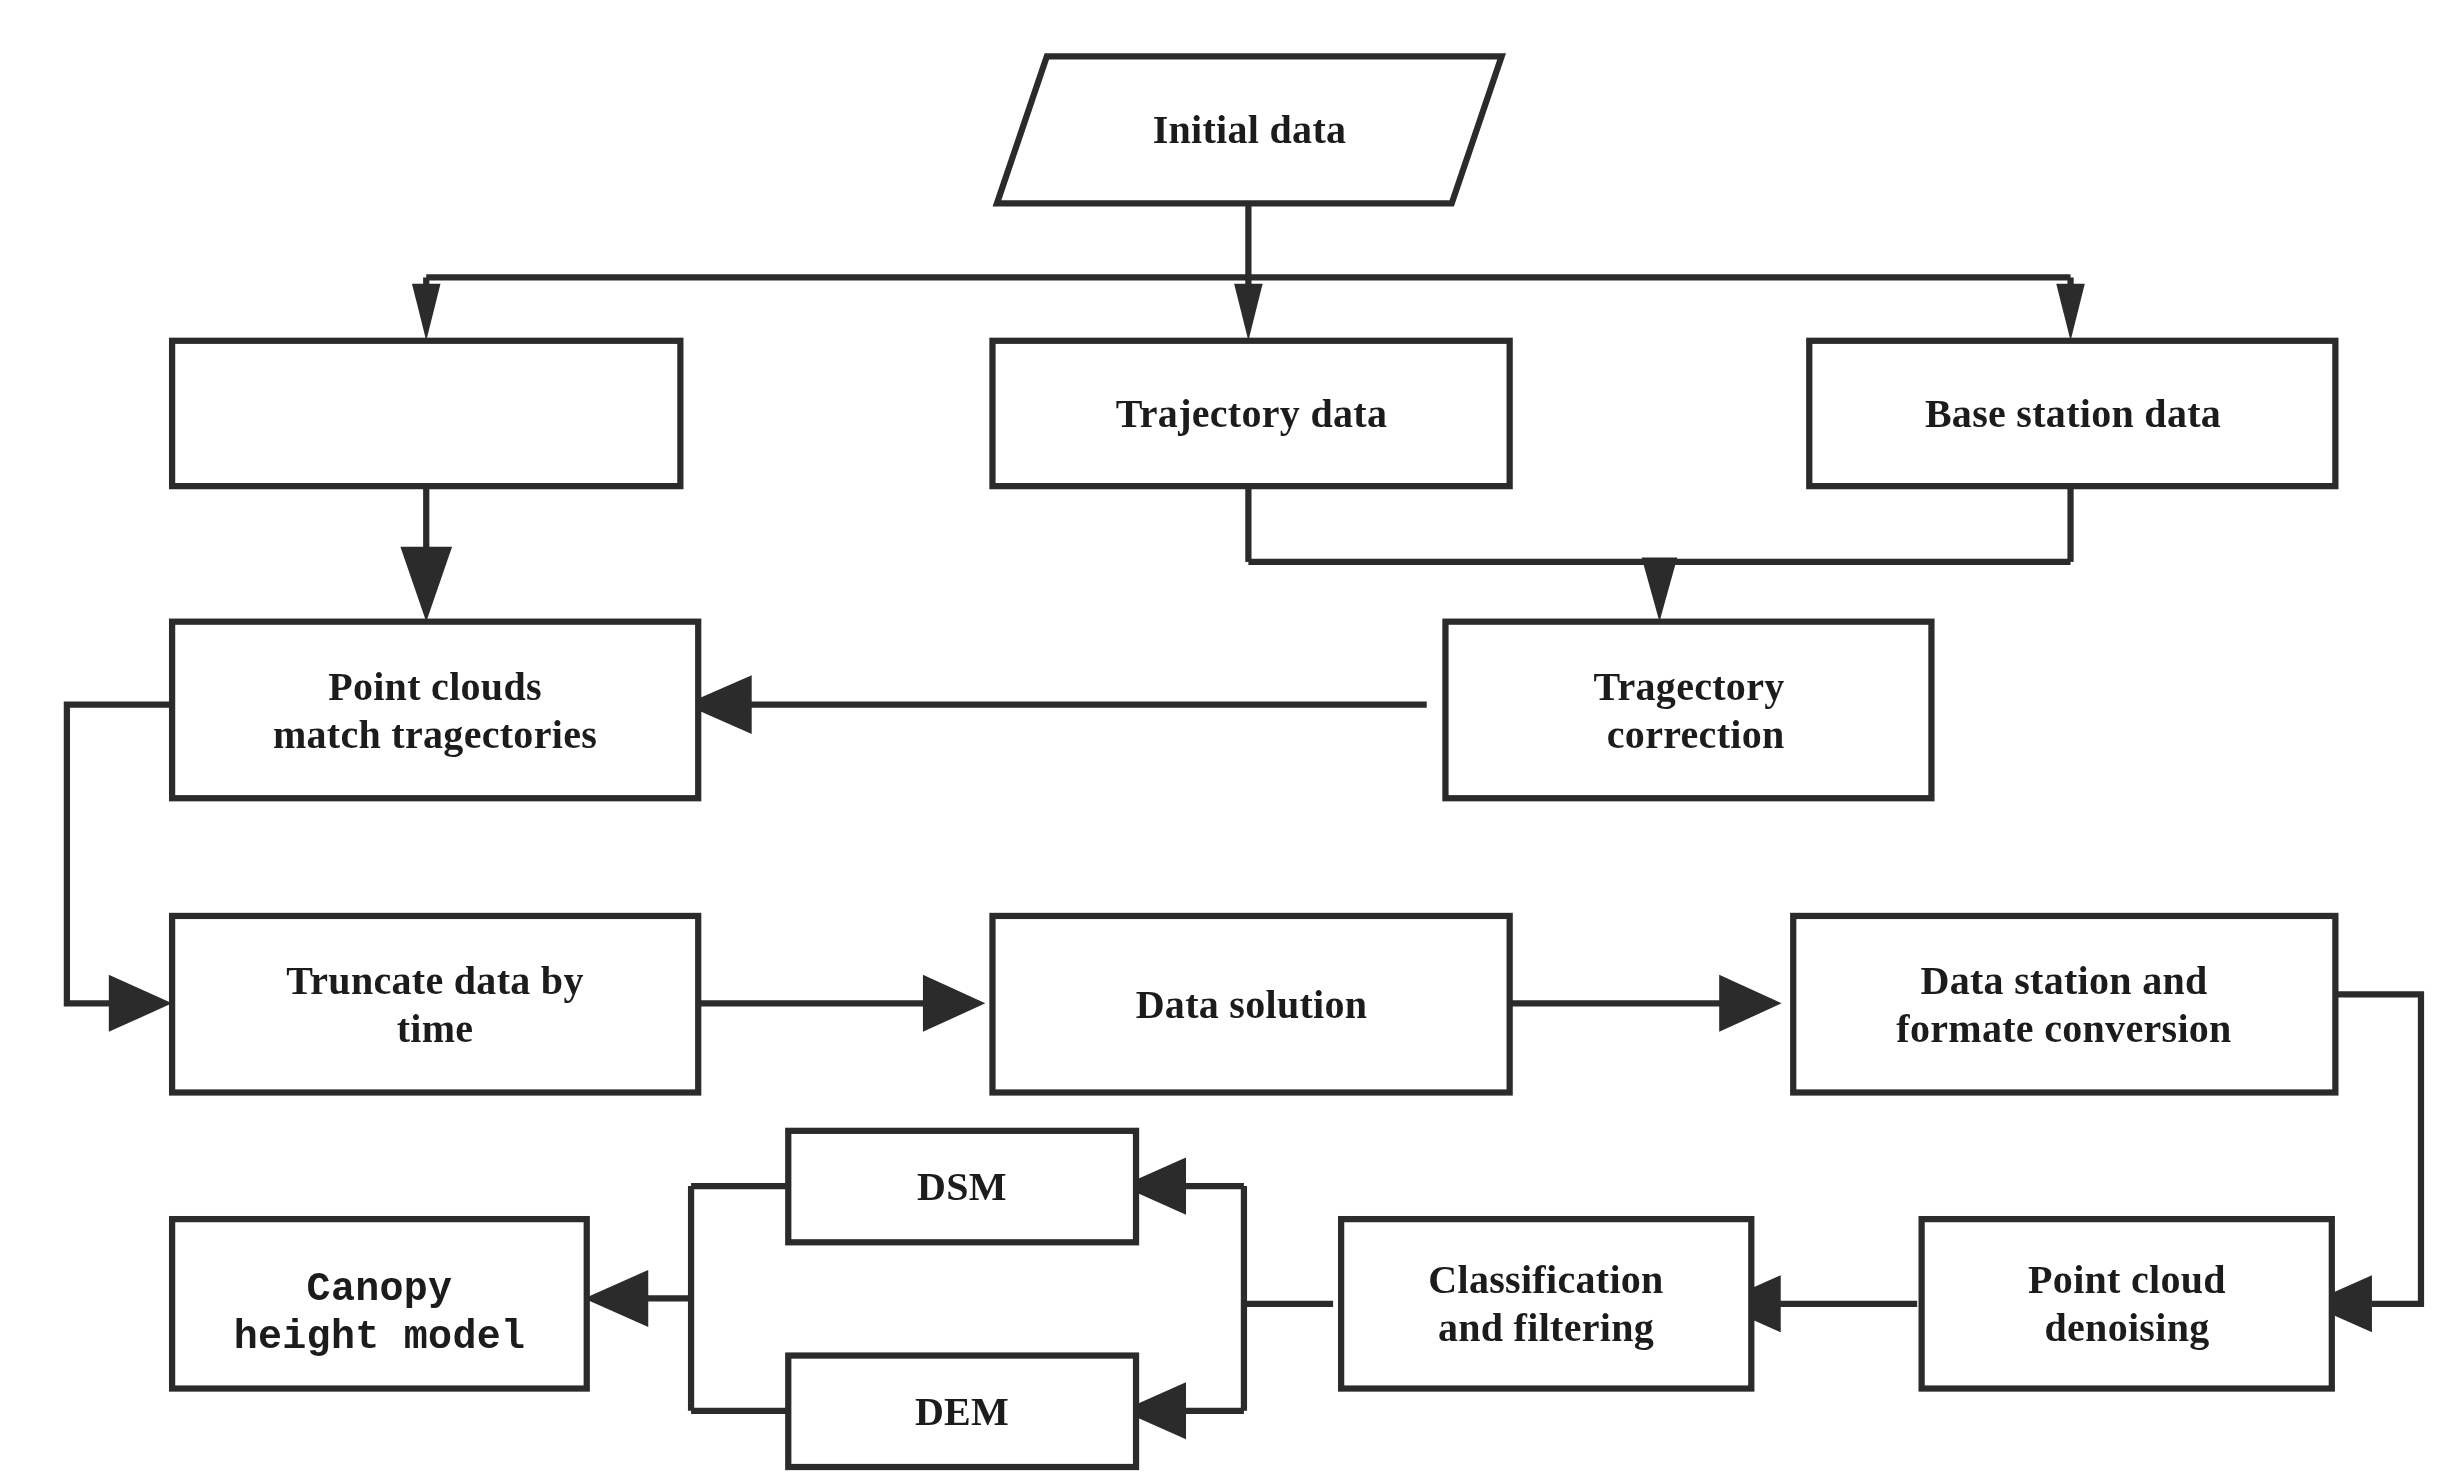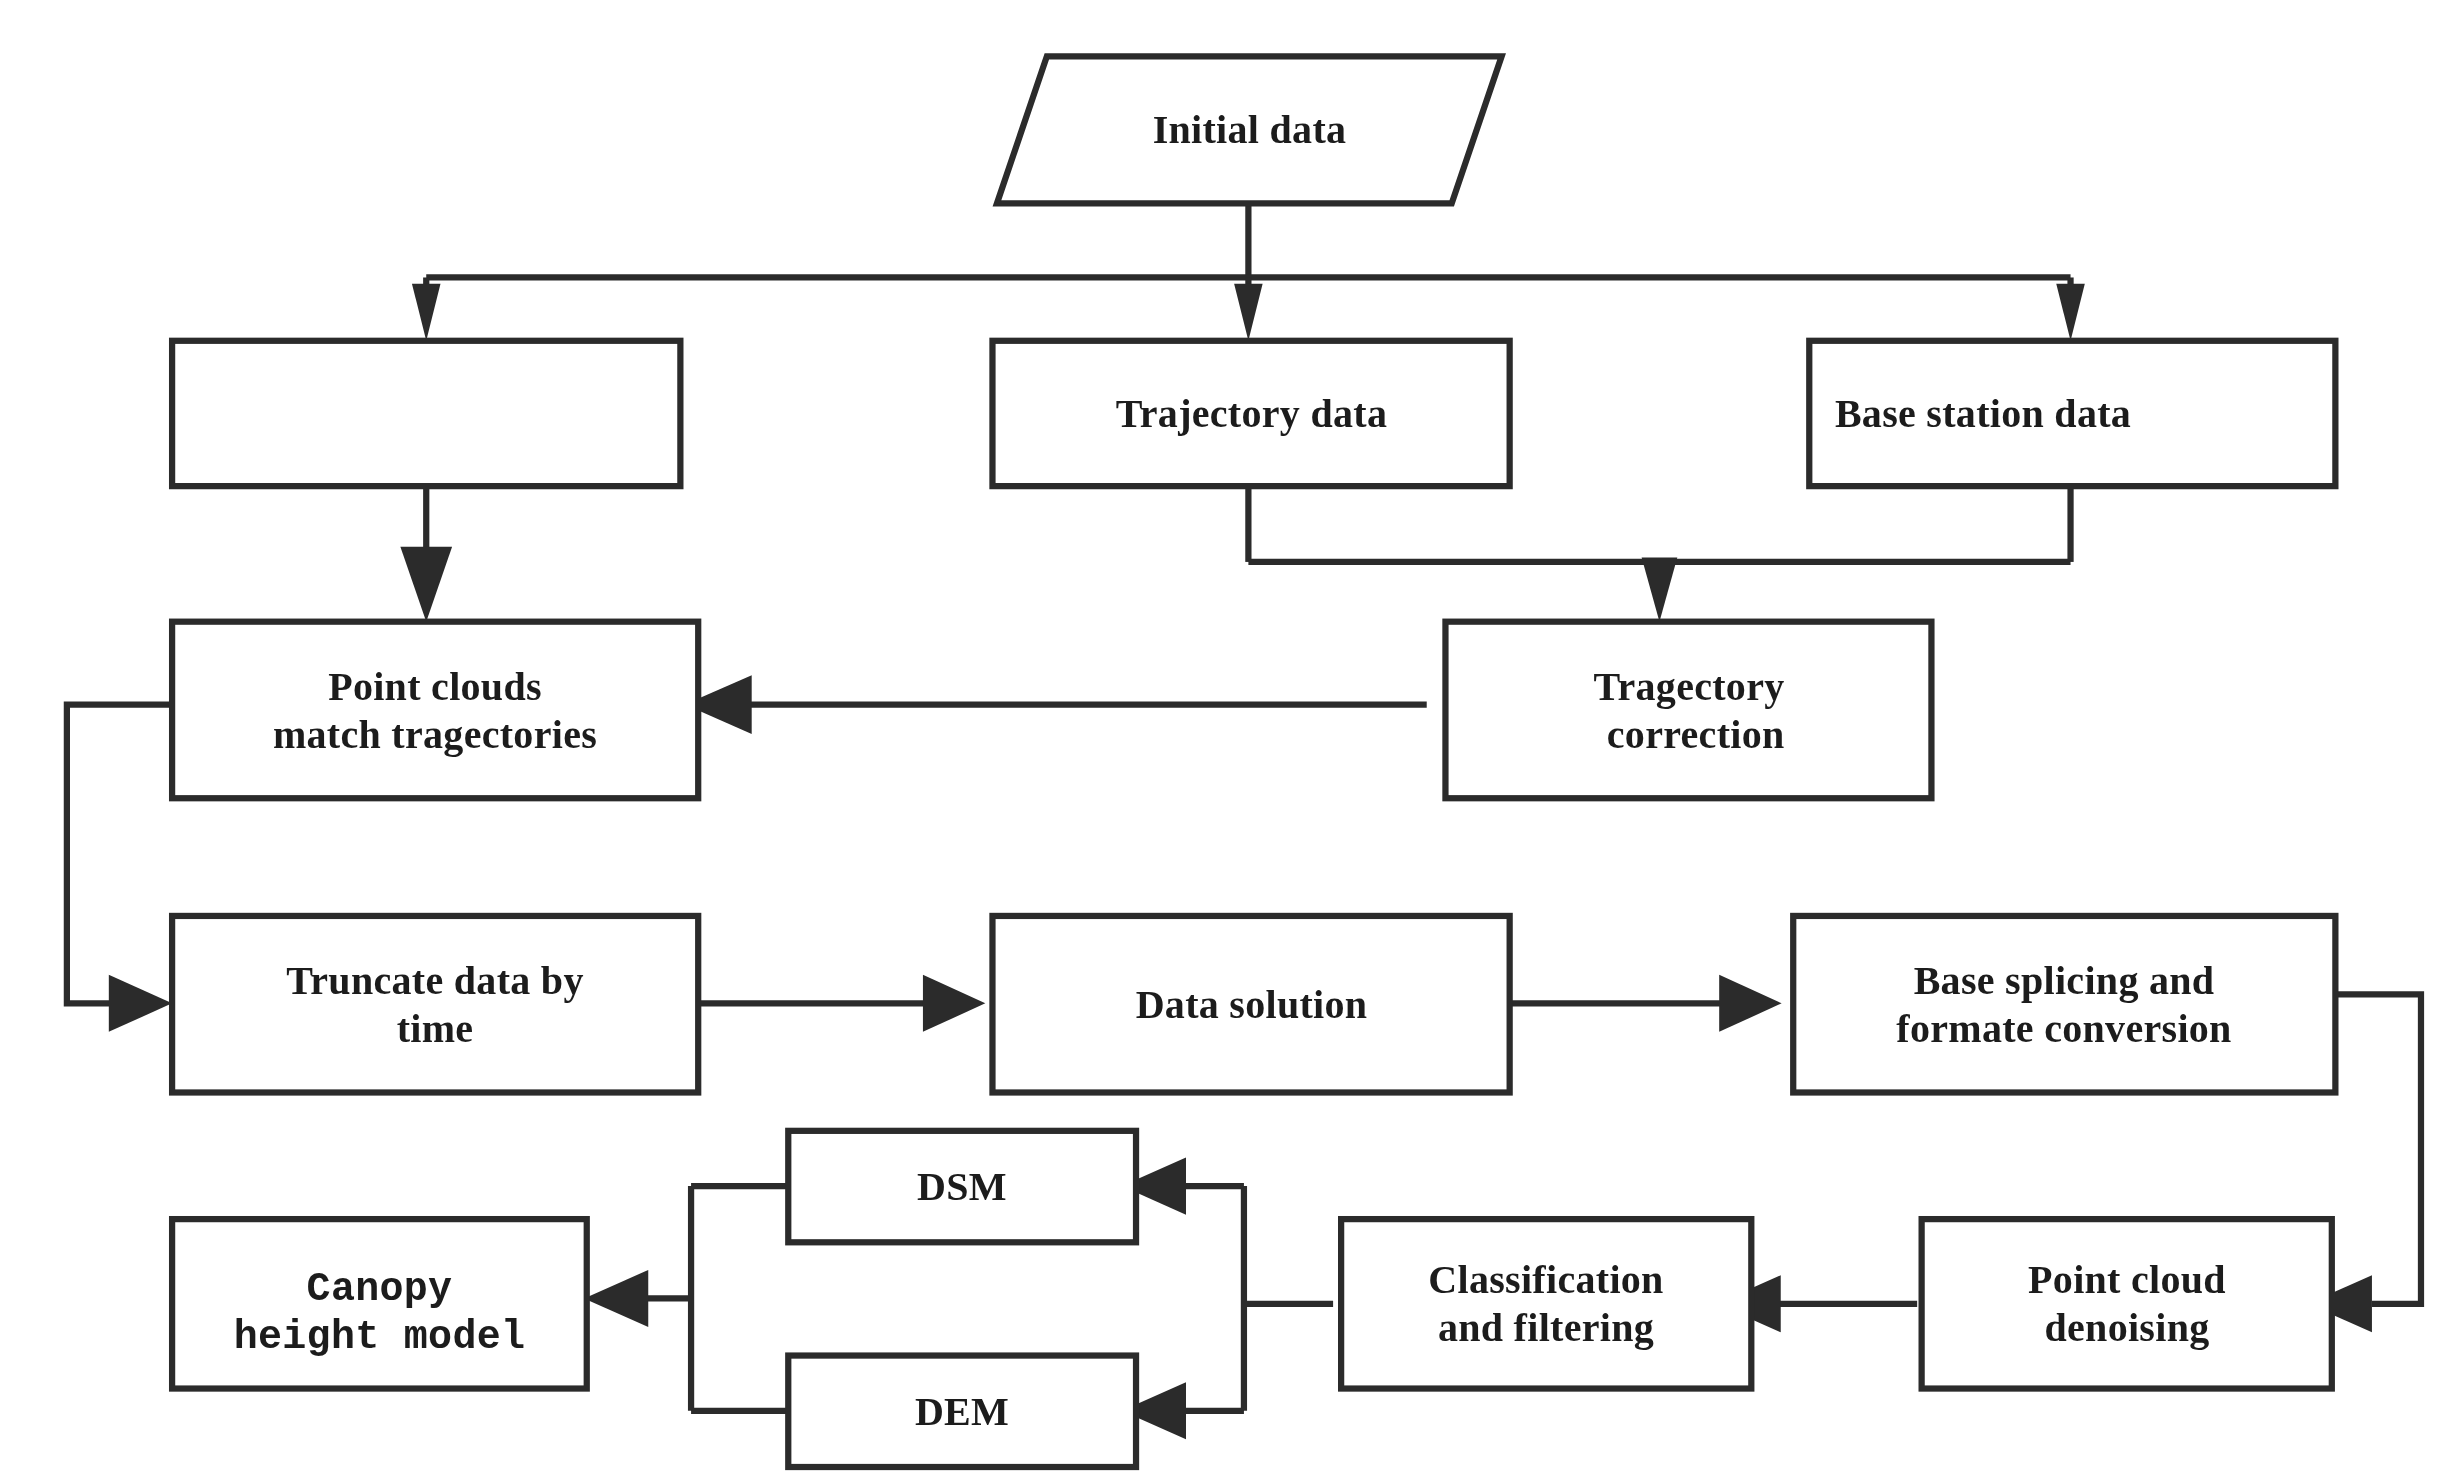--- a/index.html
+++ b/index.html
@@ -148,34 +148,34 @@
       <rect class="node-shape" x="193" y="1367" width="465" height="190"></rect>
 
     </g>
   </svg>
 
   <div class="node-label" style="left:997px; top:56px; width:505px; height:147px;">Initial data</div>
 
 
   <div class="node-label" style="left:993px; top:341px; width:517px; height:145px;">Trajectory data</div>
 
-  <div class="node-label" style="left:1720px; top:341px; width:526px; height:145px;">Base station data</div>
+  <div class="node-label" style="left:1810px; top:341px; width:526px; height:145px;">Base station data</div>
 
   <div class="node-label" style="left:172px; top:622px; width:526px; height:177px;">Point clouds
 match tragectories</div>
 
   <div class="node-label" style="left:1446px; top:622px; width:486px; height:177px;text-align:right;">Tragectory
 correction</div>
 
   <div class="node-label" style="left:172px; top:916px; width:526px; height:177px;">Truncate data by
 time</div>
 
   <div class="node-label" style="left:993px; top:916px; width:517px; height:177px;">Data solution</div>
 
-  <div class="node-label" style="left:1793px; top:916px; width:542px; height:177px;">Base splicing and
+  <div class="node-label" style="left:1793px; top:916px; width:542px; height:177px;">Data station and
 formate conversion</div>
 
   <div class="node-label" style="left:1922px; top:1219px; width:410px; height:169px;">Point cloud
 denoising</div>
 
   <div class="node-label" style="left:788px; top:1131px; width:348px; height:111px;">DSM</div>
 
   <div class="node-label" style="left:1341px; top:1219px; width:410px; height:169px;">Classification
 and filtering</div>
 

